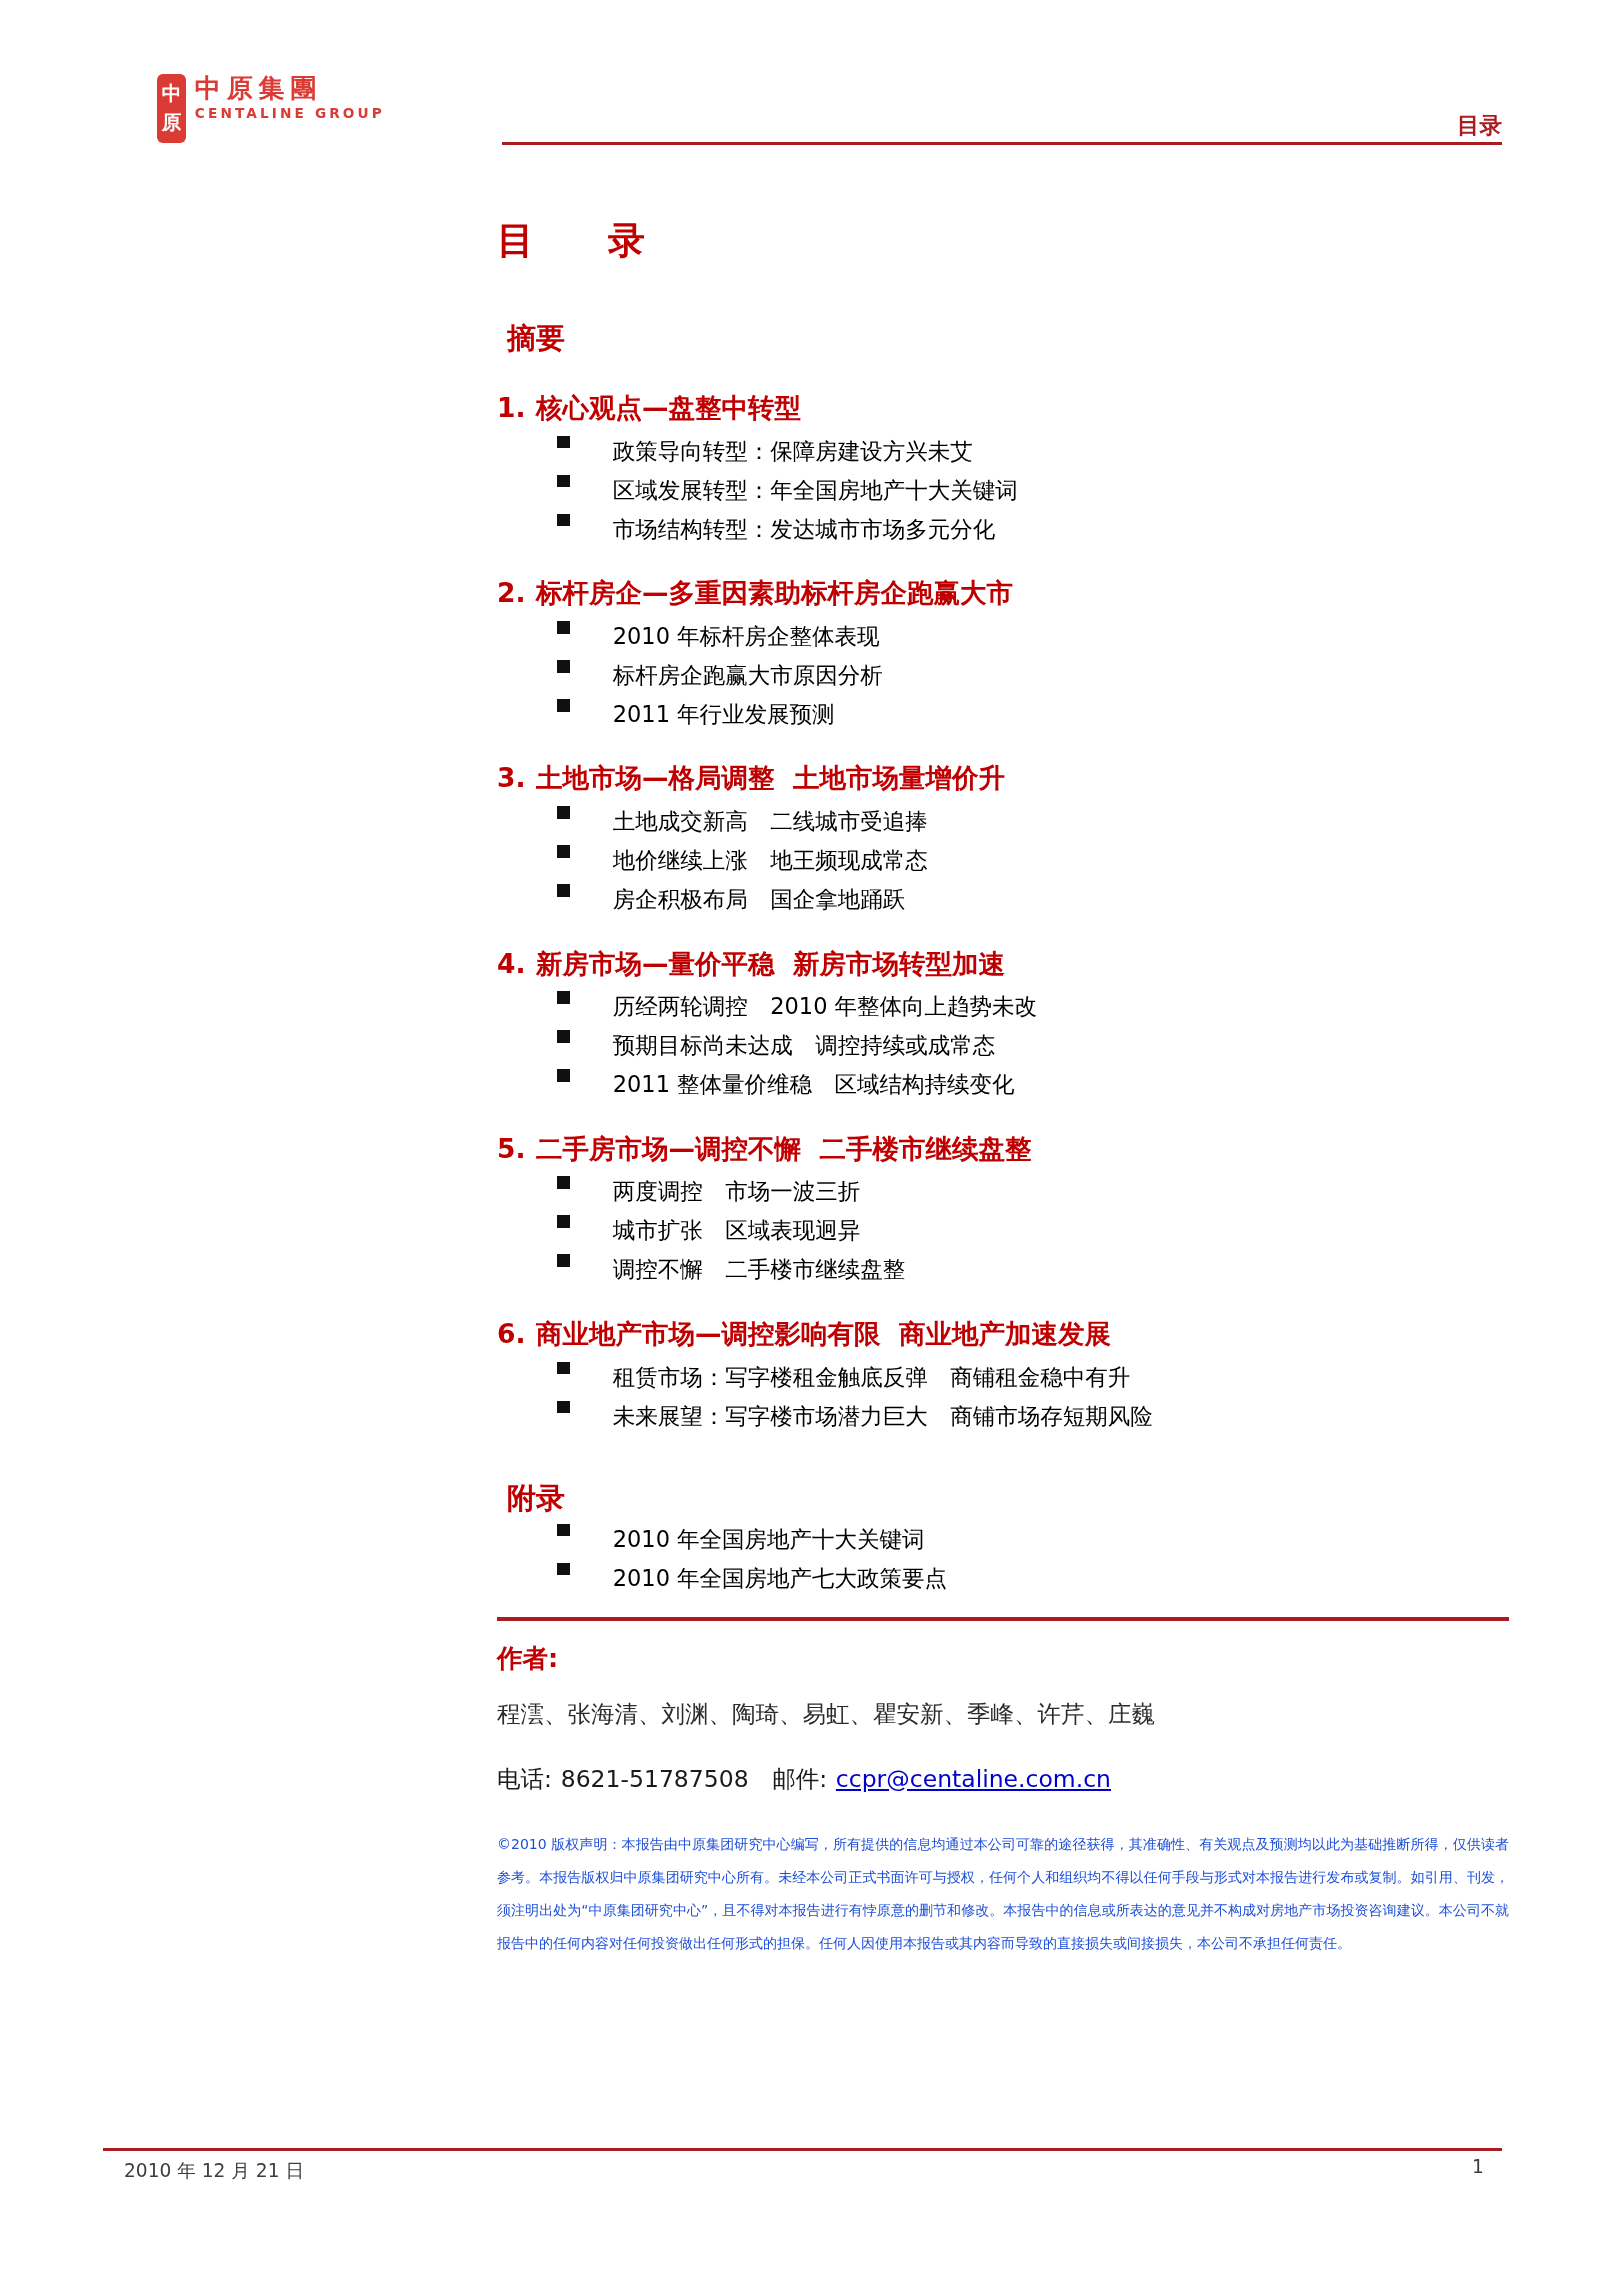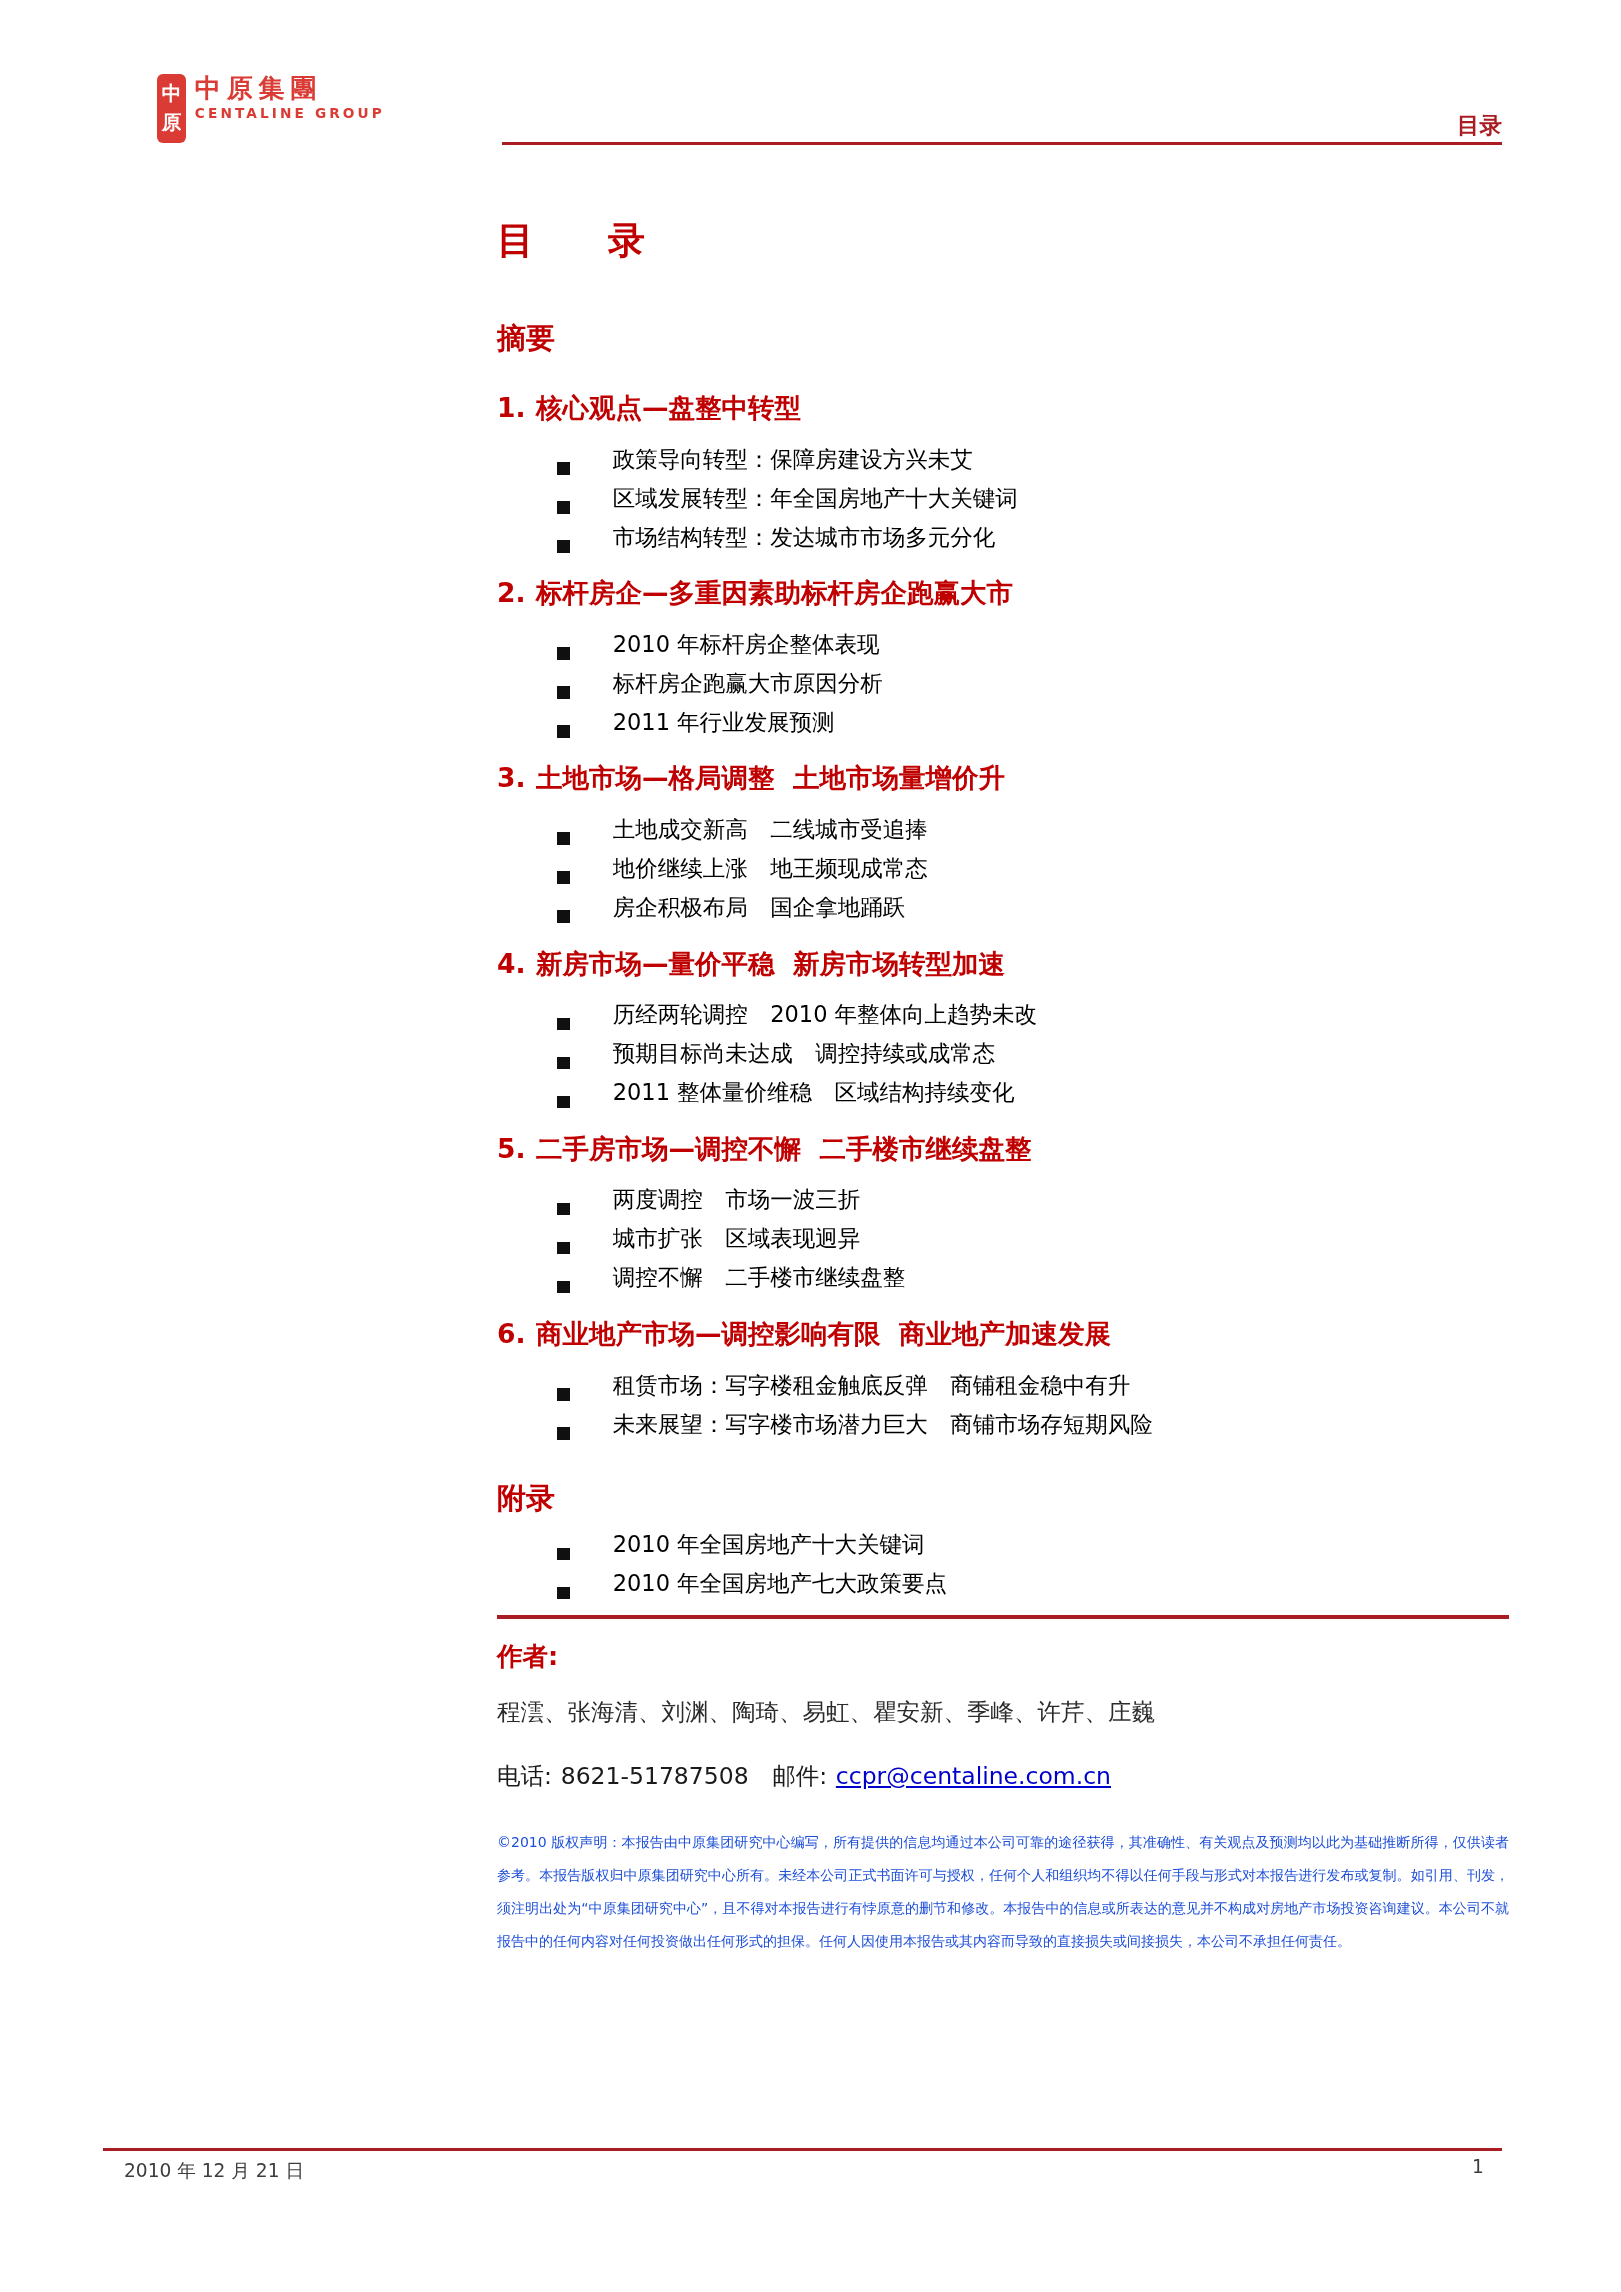--- a/index.html
+++ b/index.html
@@ -23,32 +23,32 @@
   }
   .logo-text { margin-left: 8.8px; }
   .logo-cn { font-size: 26px; font-weight: bold; color: #DA3B34; letter-spacing: 5.9px; line-height: 1.1; white-space: nowrap; }
   .logo-en { font-size: 13.7px; font-weight: bold; color: #DA3B34; letter-spacing: 3.1px; margin-top: 2.9px; white-space: nowrap; }
   .page-label { position: absolute; right: 119px; bottom: 3.9px; font-size: 22.5px; font-weight: bold; color: #A91D22; }
   .header-rule { position: absolute; left: 502px; right: 119px; bottom: 0; height: 2.9px; background: #A91D22; }
 
   
   .main { padding: 0 112px 0 497px; }
   .doc-title { margin: 76px 0 0 0; font-size: 37px; line-height: 39px; font-weight: bold; color: #C00000; white-space: pre-wrap; }
-  .block-label { margin: 0; font-size: 29px; line-height: 31px; font-weight: bold; color: #C00000; }
+  .block-label { margin: 10px; font-size: 29px; line-height: 31px; font-weight: bold; color: #C00000; }
   .abstract-heading { margin-top: 63px; }
   .appendix-heading { margin-top: 43px; }
 
   .toc-section { margin-top: 25.5px; }
   .toc-section.first { margin-top: 39px; }
   .sec-h { display: flex; font-size: 26.5px; line-height: 29px; font-weight: bold; color: #C00000; }
   .sec-num { width: 39px; flex: none; }
   .sec-title { white-space: pre-wrap; }
 
   ul.items { list-style: none; margin: 13.7px 0 0 0; padding: 0; }
-  ul.items li { display: flex; align-items: flex-end; height: 39px; }
+  ul.items li { display: flex; align-items: flex-start; height: 39px; }
   .sq { width: 12.7px; height: 12.7px; background: #101010; margin-left: 60px; flex: none; }
   .item-text { margin-left: 43px; font-size: 22.5px; color: #000; white-space: pre-wrap; }
   ul.appendix { margin-top: 7.8px; }
 
   .divider { border: none; height: 3.9px; background: #A91D22; margin: 15.7px 0 0 0; }
 
   .authors-label { margin: 23.5px 0 0 0; font-size: 25.5px; line-height: 27.4px; font-weight: bold; color: #C00000; }
   .authors-names { margin: 29px 0 0 0; font-size: 23.5px; line-height: 27.4px; color: #2b2b2b; }
   .contact { margin: 37px 0 0 0; font-size: 23.5px; line-height: 27.4px; color: #1a1a1a; }
   .contact .phone-number { margin-left: 8.8px; }

